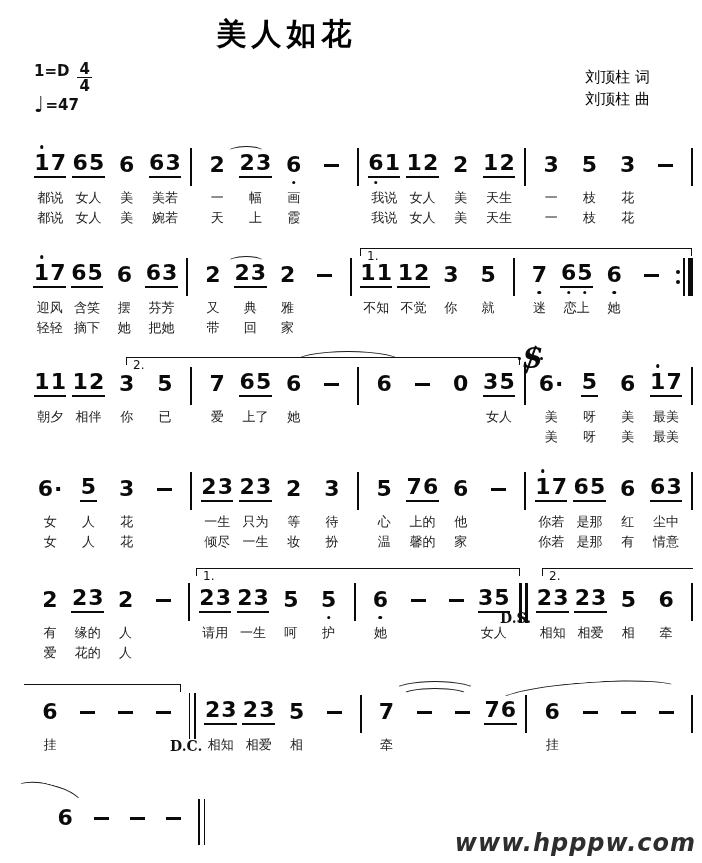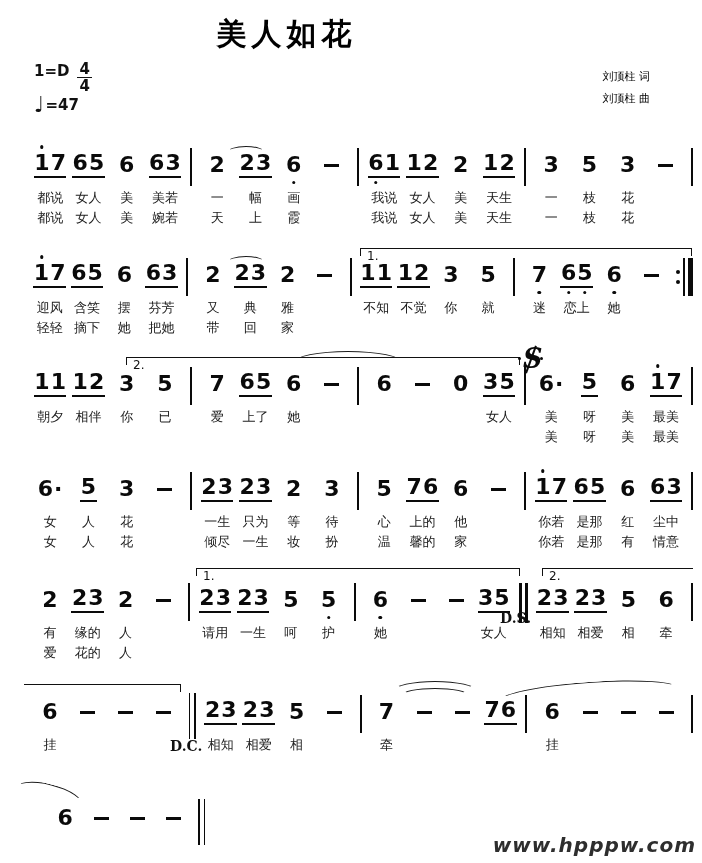--- a/index.html
+++ b/index.html
@@ -14,21 +14,21 @@
     font-size:30px;font-weight:bold;letter-spacing:5px;color:#000;
     font-family:"DejaVu Sans",sans-serif;
   }
   .keysig{position:absolute;left:34px;top:62px;font-size:15px;font-weight:bold;}
   .keysig .keyrow{display:flex;align-items:flex-start;gap:8px;}
   .timesig{display:inline-flex;flex-direction:column;align-items:center;line-height:1;}
   .timesig .num{font-size:15px;font-weight:bold;padding:0 2px;}
   .timesig .den{font-size:15px;font-weight:bold;border-top:1.5px solid #111;padding:1px 2px 0 2px;}
   .temporow{display:flex;align-items:center;margin-top:2px;font-size:15px;font-weight:bold;}
   .temporow .qnote{font-size:22px;line-height:18px;margin-right:1px;}
-  .credits{position:absolute;right:52px;top:66px;text-align:left;font-size:11px;line-height:22px;color:#000;}
+  .credits{position:absolute;right:52px;top:66px;text-align:left;font-size:15px;line-height:22px;color:#000;}
   
   .line{position:absolute;left:25px;width:668px;display:flex;align-items:flex-start;}
   .measure{flex:1 1 0;padding:0 6px;min-width:0;}
   .mgrid{display:grid;width:100%;}
   .cell{display:flex;flex-direction:column;align-items:center;}
   .note{height:30px;display:flex;align-items:center;justify-content:center;
         font-size:22px;font-weight:bold;line-height:1;color:#0a0a0a;}
   .tok{position:relative;display:inline-flex;}
   .tok.u{border-bottom:2px solid #0a0a0a;padding-bottom:2px;}
   .ch{position:relative;display:inline-block;padding:0 0.5px;}
@@ -58,21 +58,21 @@
   .volta .vlabel{position:absolute;left:4px;top:0px;font-size:12px;color:#111;background:#fff;padding:0 2px;}
   .arc{position:absolute;border:1.5px solid transparent;border-top:1.6px solid #1a1a1a;border-radius:50%;}
   .marktext{position:absolute;font-size:14px;font-weight:bold;color:#111;font-family:"DejaVu Serif",serif;}
   .segno{position:absolute;width:24px;height:32px;}
   .segno .s{position:absolute;left:4px;top:0;font-family:"DejaVu Serif",serif;font-style:italic;
         font-weight:bold;font-size:27px;line-height:30px;color:#0a0a0a;}
   .segno .slash{position:absolute;left:11px;top:1px;width:1.5px;height:29px;background:#0a0a0a;
         transform:rotate(20deg);}
   .segno .d1,.segno .d2{position:absolute;width:3px;height:3px;border-radius:50%;background:#0a0a0a;top:13px;}
   .segno .d1{left:-1px;} .segno .d2{left:21px;}
-  .watermark{position:absolute;right:6px;bottom:6px;font-size:20px;font-weight:bold;font-style:italic;
+  .watermark{position:absolute;right:6px;bottom:6px;font-size:24px;font-weight:bold;font-style:italic;
         color:#2e2e2e;letter-spacing:1px;font-family:"DejaVu Sans",sans-serif;}
 </style>
 </head>
 <body>
 
 <div class="title">美人如花</div>
 
 <div class="keysig">
   <div class="keyrow">
     <span>1=D</span>

